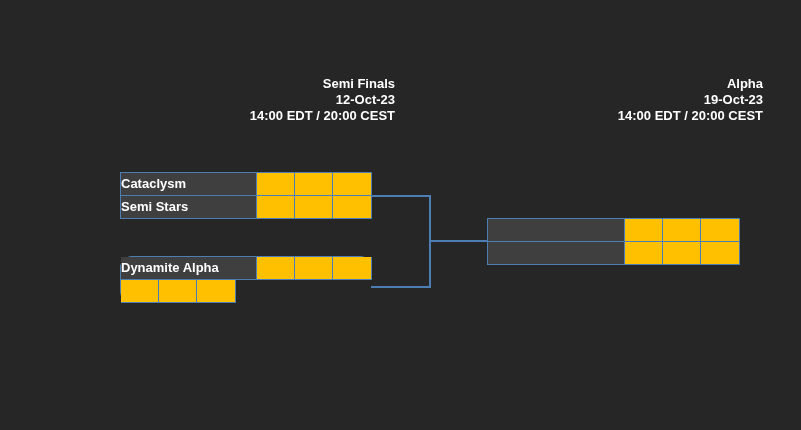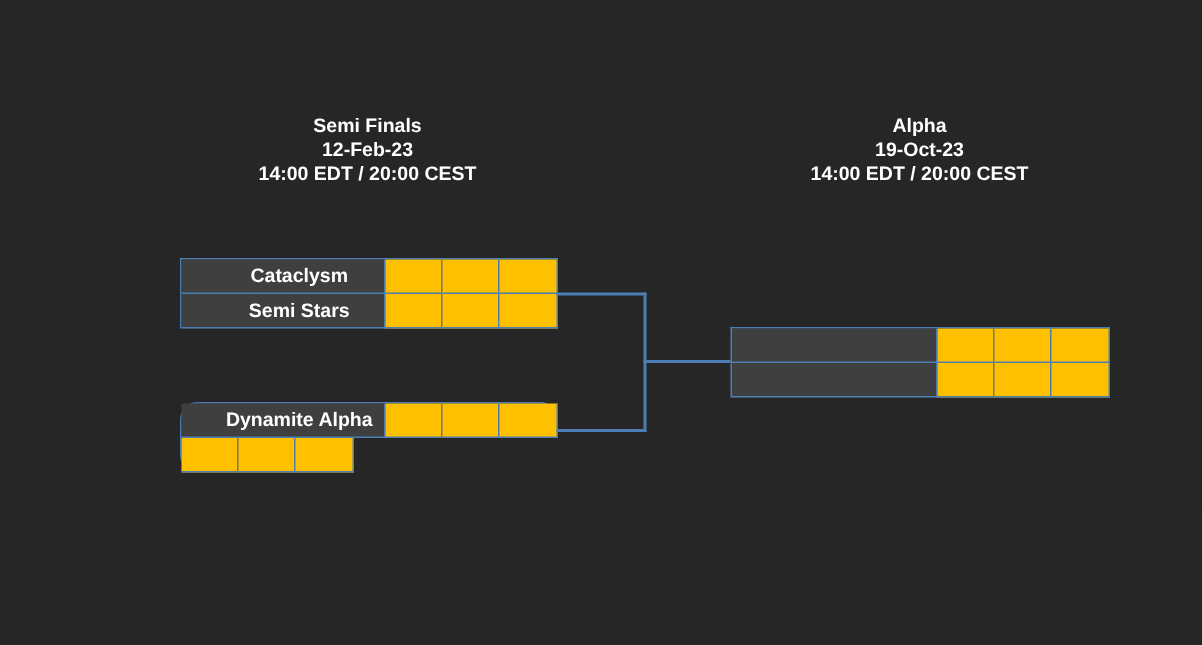--- a/index.html
+++ b/index.html
@@ -19,21 +19,21 @@
     font-family: "Liberation Sans", sans-serif;
     overflow: hidden;
   }
   .round-header {
     position: absolute;
     width: 300px;
     top: 76px;
     color: var(--text);
     font-size: 13px;
     font-weight: bold;
-    text-align: center;
+    text-align: right;
     line-height: 16px;
   }
   .round-header.semis { left: 95px; }
   .round-header.finals { left: 463px; }
 
   .match {
     position: absolute;
     border-top: 1px solid var(--line);
     border-left: 1px solid var(--line);
   }
@@ -42,55 +42,53 @@
     border-right: 1px solid var(--line);
     border-bottom: 1px solid var(--line);
     height: 23px;
   }
   .name-cell {
     width: 136px;
     background: var(--cell-fill);
     color: var(--text);
     font-size: 13px;
     font-weight: bold;
-    text-align: center;
     line-height: 22px;
     white-space: nowrap;
     overflow: hidden;
-    padding-left: 22px;
   }
   .final-name { width: 137px; }
   .score-cell {
     width: 38px;
     background: var(--score-fill);
     color: #262626;
     font-size: 12px;
     text-align: center;
     line-height: 22px;
   }
   .score-cell.last { width: 39px; }
 
   .match-sf1 { left: 120px; top: 172px; }
-  .match-sf2 { left: 120px; top: 268px; border-radius: 12px; }
+  .match-sf2 { left: 120px; top: 256px; border-radius: 12px; }
   .match-final { left: 487px; top: 218px; }
 
   .connector { position: absolute; background: var(--line); }
   .conn-h1 { left: 371px; top: 195px; width: 60px; height: 2px; }
   .conn-h2 { left: 371px; top: 286px; width: 60px; height: 2px; }
   .conn-v  { left: 429px; top: 195px; width: 2px;  height: 93px; }
   .conn-h3 { left: 429px; top: 240px; width: 58px; height: 2px; }
 </style>
 </head>
 <body>
 
 <div class="canvas">
 
   <div class="round-header semis">
     <div>Semi Finals</div>
-    <div>12-Feb-23</div>
+    <div>12-Oct-23</div>
     <div>14:00 EDT / 20:00 CEST</div>
   </div>
   <div class="round-header finals">
     <div>Alpha</div>
     <div>19-Oct-23</div>
     <div>14:00 EDT / 20:00 CEST</div>
   </div>
 
   <div class="match match-sf1">
     <div class="row">

